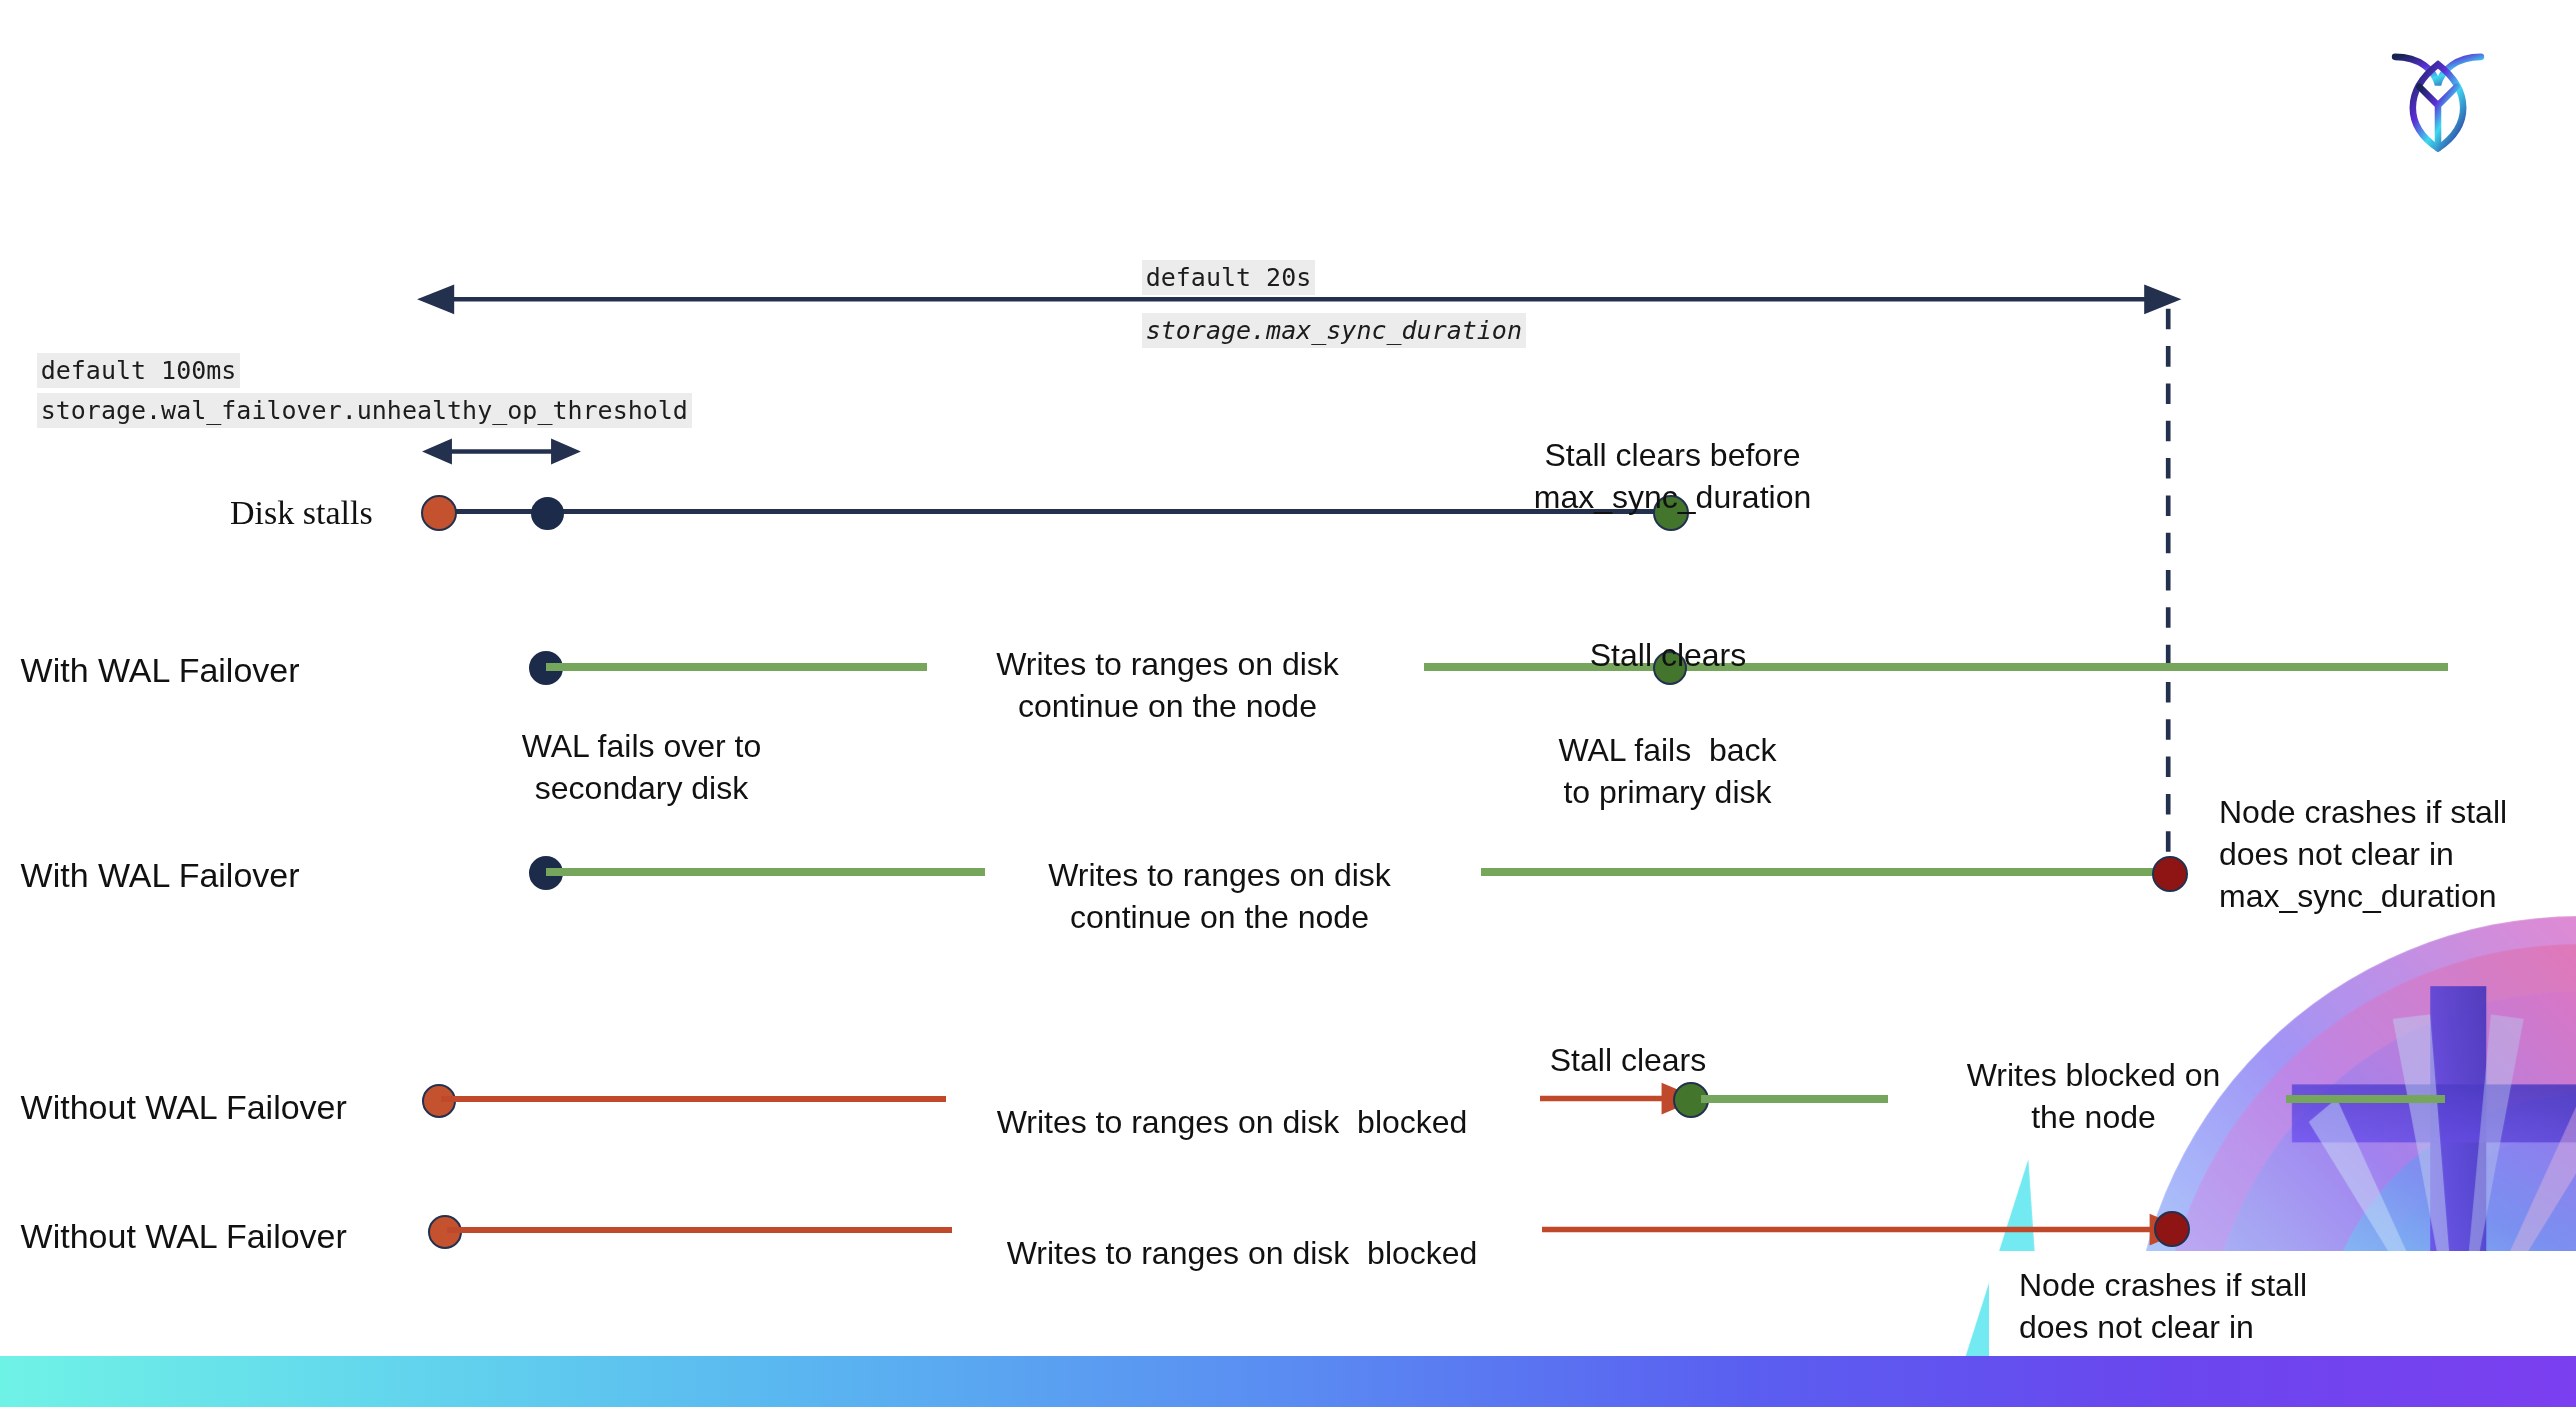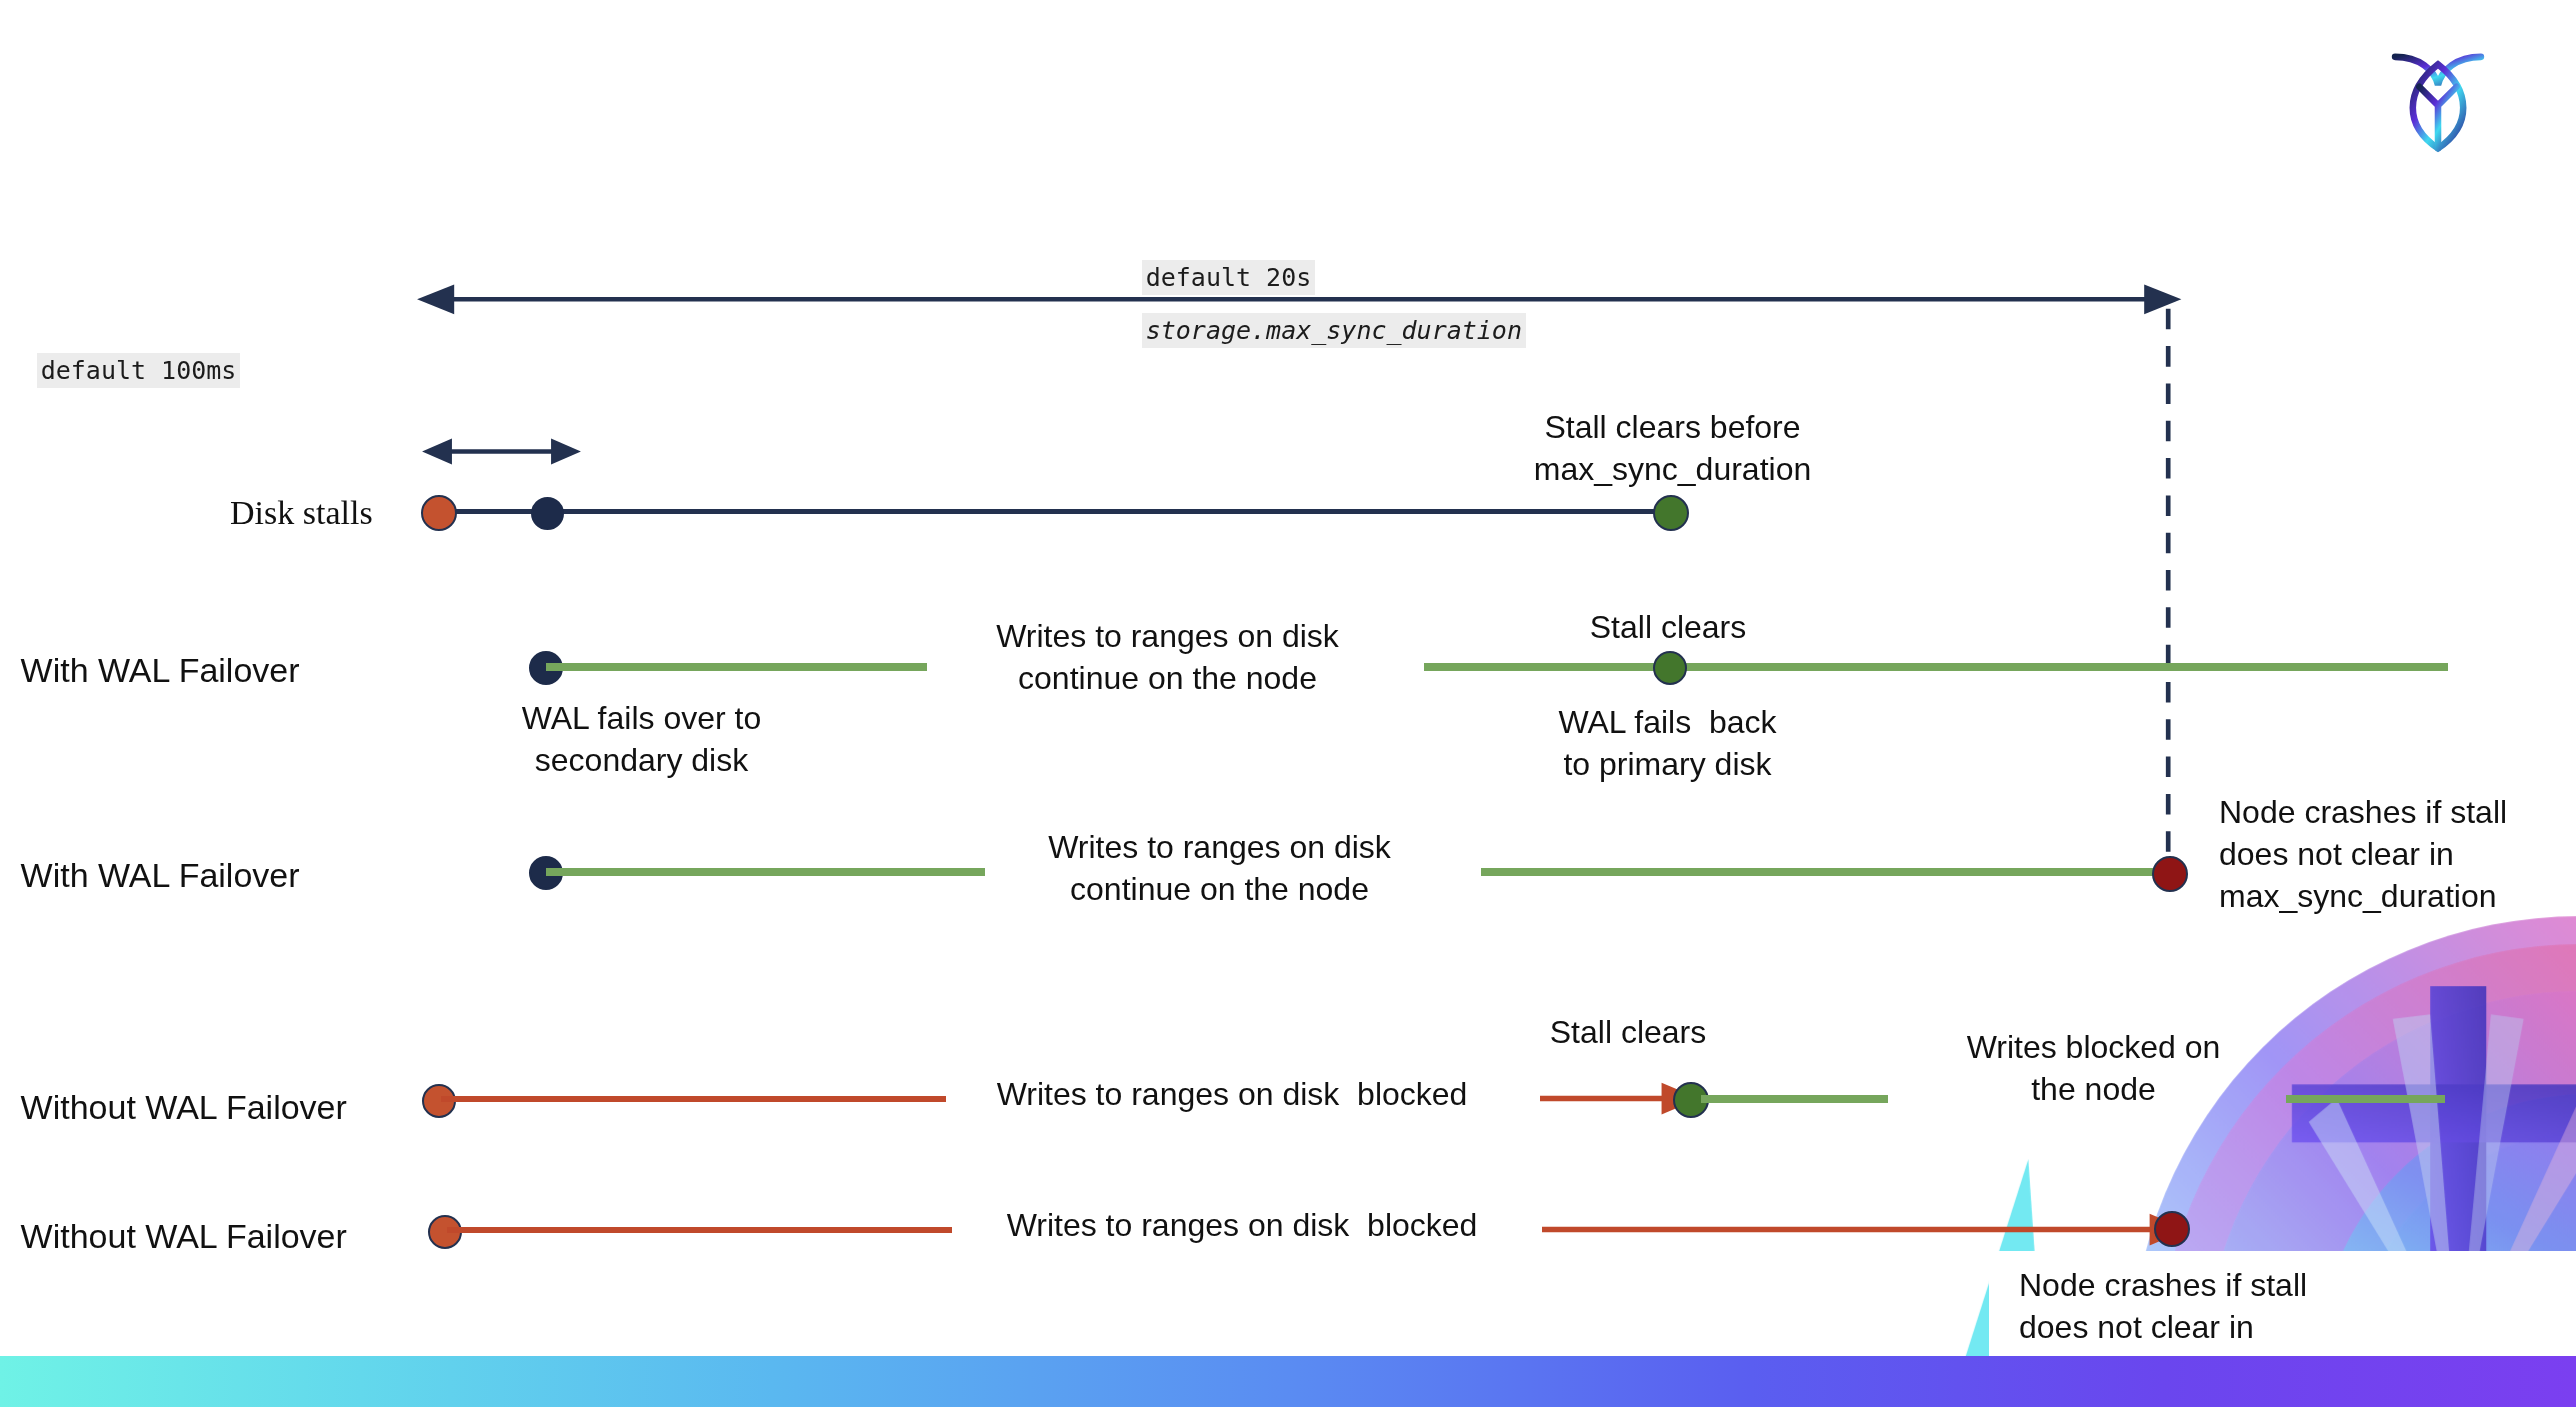--- a/index.html
+++ b/index.html
@@ -39,21 +39,21 @@
   }
 
   
   .lbl{
     position:absolute;
     font-family:"Liberation Sans", sans-serif;
     font-size:32px;color:#111111;
     line-height:1.32;
     white-space:pre;
   }
-  .lbl.center{text-align:center;}
+  .lbl.center{text-align:center;margin-top:28px;}
   .lbl.left{text-align:left;}
 
   .row-label{
     position:absolute;
     font-size:34px;color:#111111;
     white-space:nowrap;
     font-family:"Liberation Sans", sans-serif;
   }
 
   
@@ -167,20 +167,21 @@
   </svg>
 
   <div class="code-chip" style="left:1142px;top:260px;">default 20s</div>
   <div class="code-chip" style="left:1142px;top:313px;font-style:italic;">storage.max_sync_duration</div>
 
   <svg style="position:absolute;left:2157px;top:308px;width:22.4px;height:580px;" viewBox="0 0 24 620" xmlns="http://www.w3.org/2000/svg">
     <line x1="12" y1="0" x2="12" y2="620" stroke="#23314f" stroke-width="5" stroke-dasharray="22 18"></line>
   </svg>
 
   <div class="code-chip" style="left:37px;top:353px;">default 100ms</div>
+  <div class="code-chip" style="left:37px;top:393px;">storage.wal_failover.unhealthy_op_threshold</div>
 
   <svg style="position:absolute;left:422px;top:430px;width:159px;height:43px;" viewBox="0 0 170 46" xmlns="http://www.w3.org/2000/svg">
     <line x1="22" y1="23" x2="148" y2="23" stroke="#23314f" stroke-width="5"></line>
     <polygon points="0,23 32,9 32,37" fill="#23314f"></polygon>
     <polygon points="170,23 138,9 138,37" fill="#23314f"></polygon>
   </svg>
 
   <div class="row-label" style="left:230px;top:494px;font-family:Liberation Serif, serif;">Disk stalls</div>
 
   <div class="seg navy" style="left:439px;top:509px;width:1234px;"></div>

